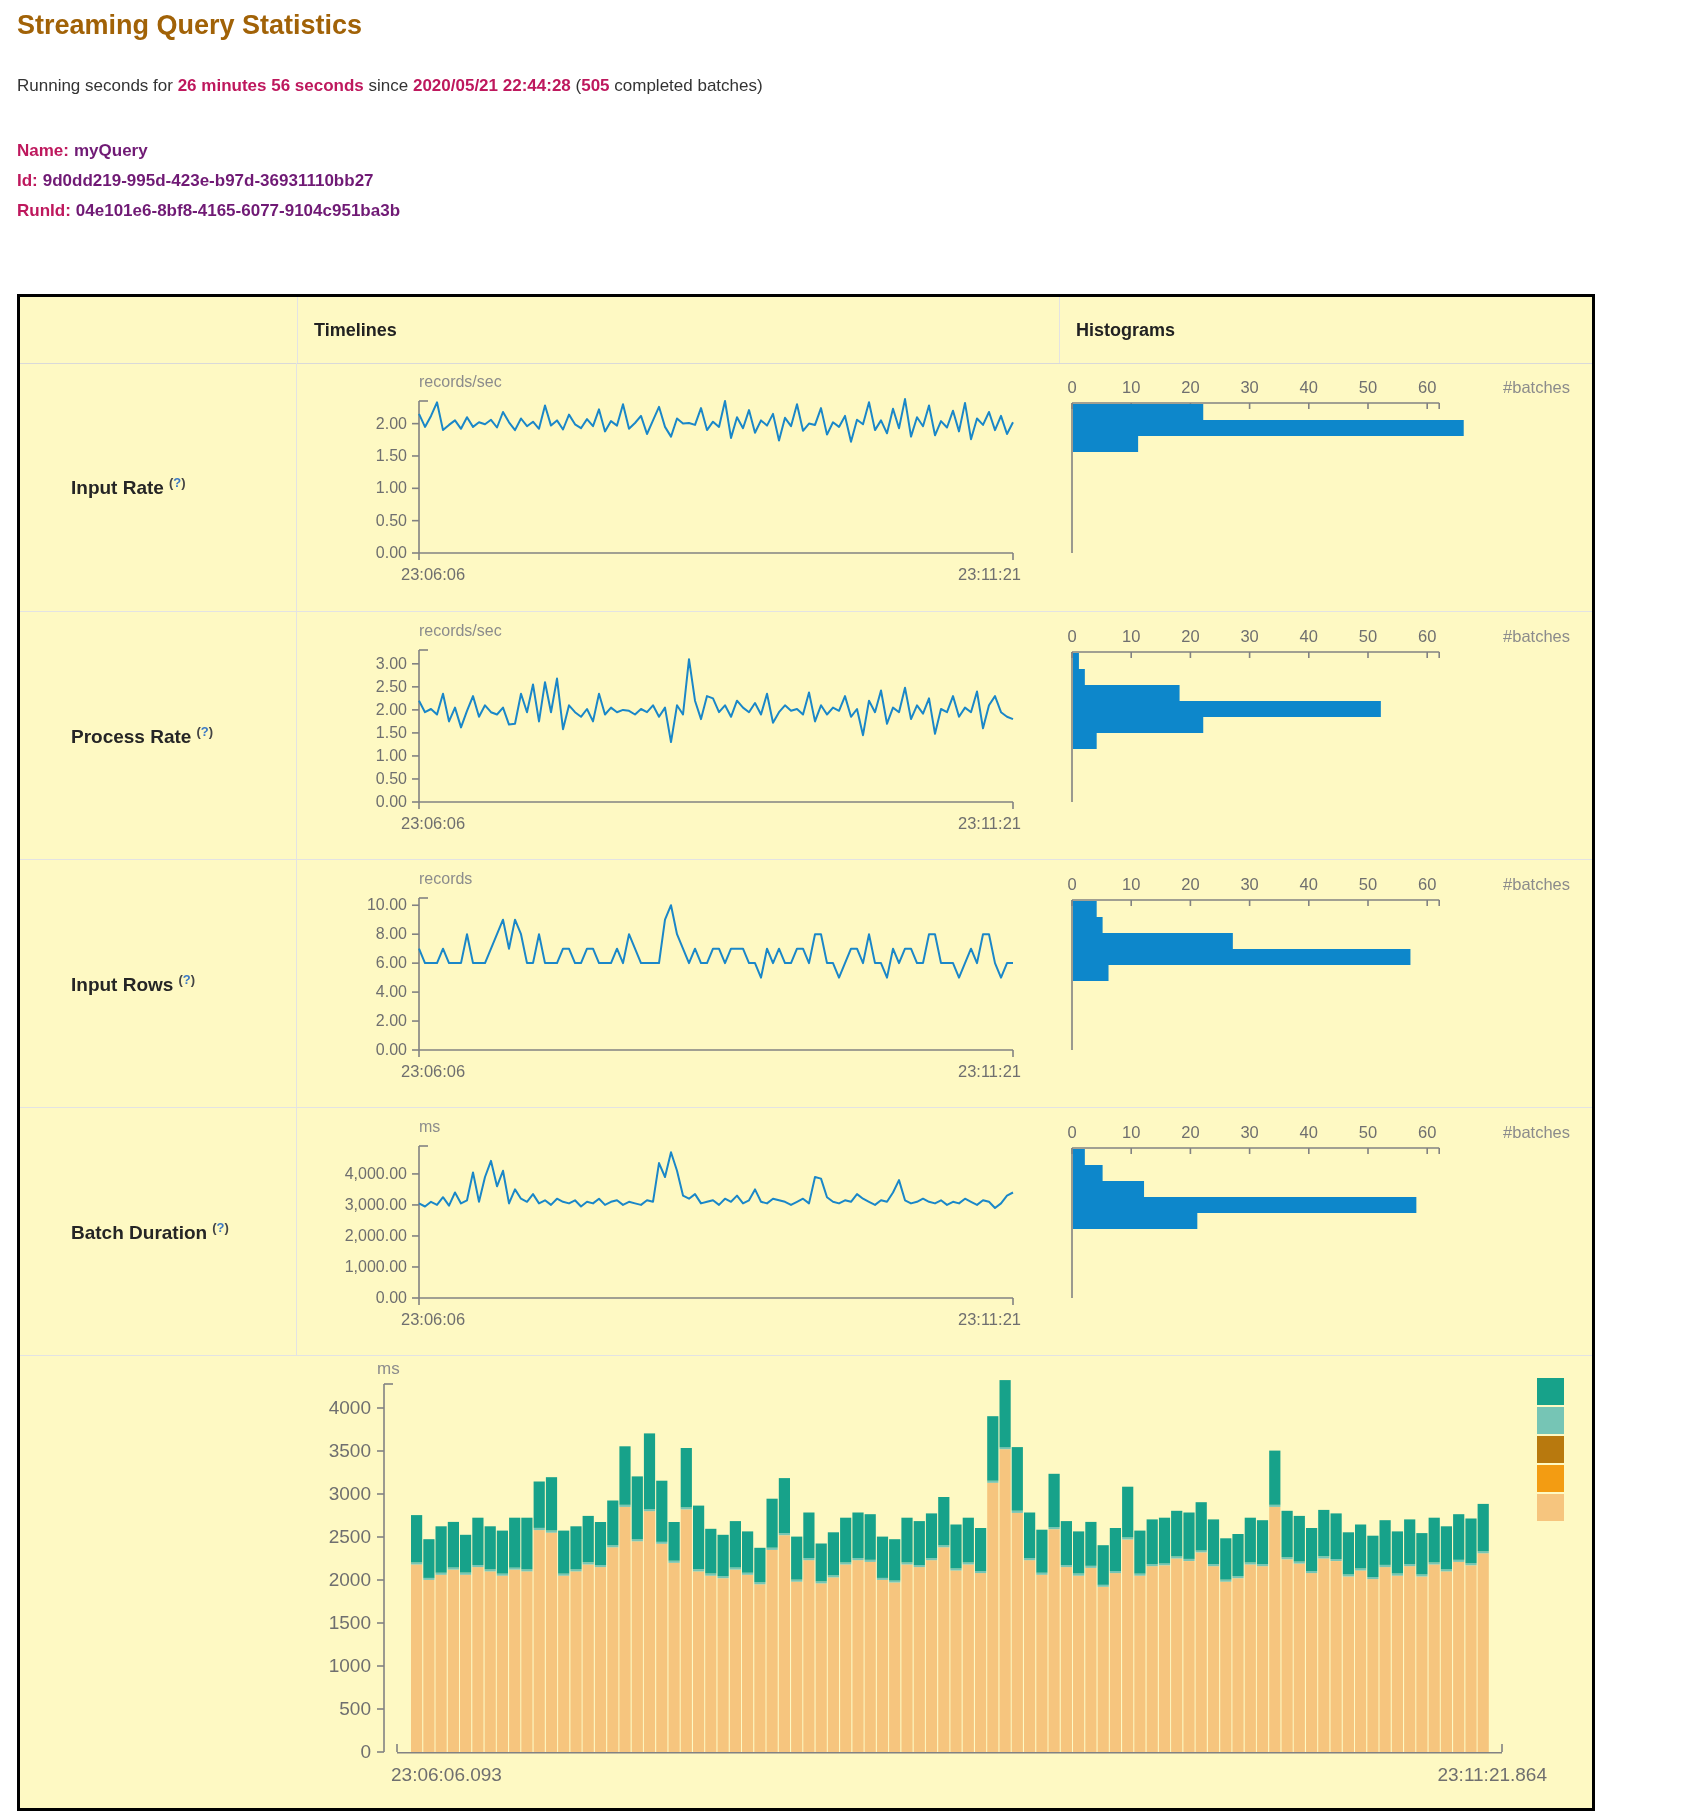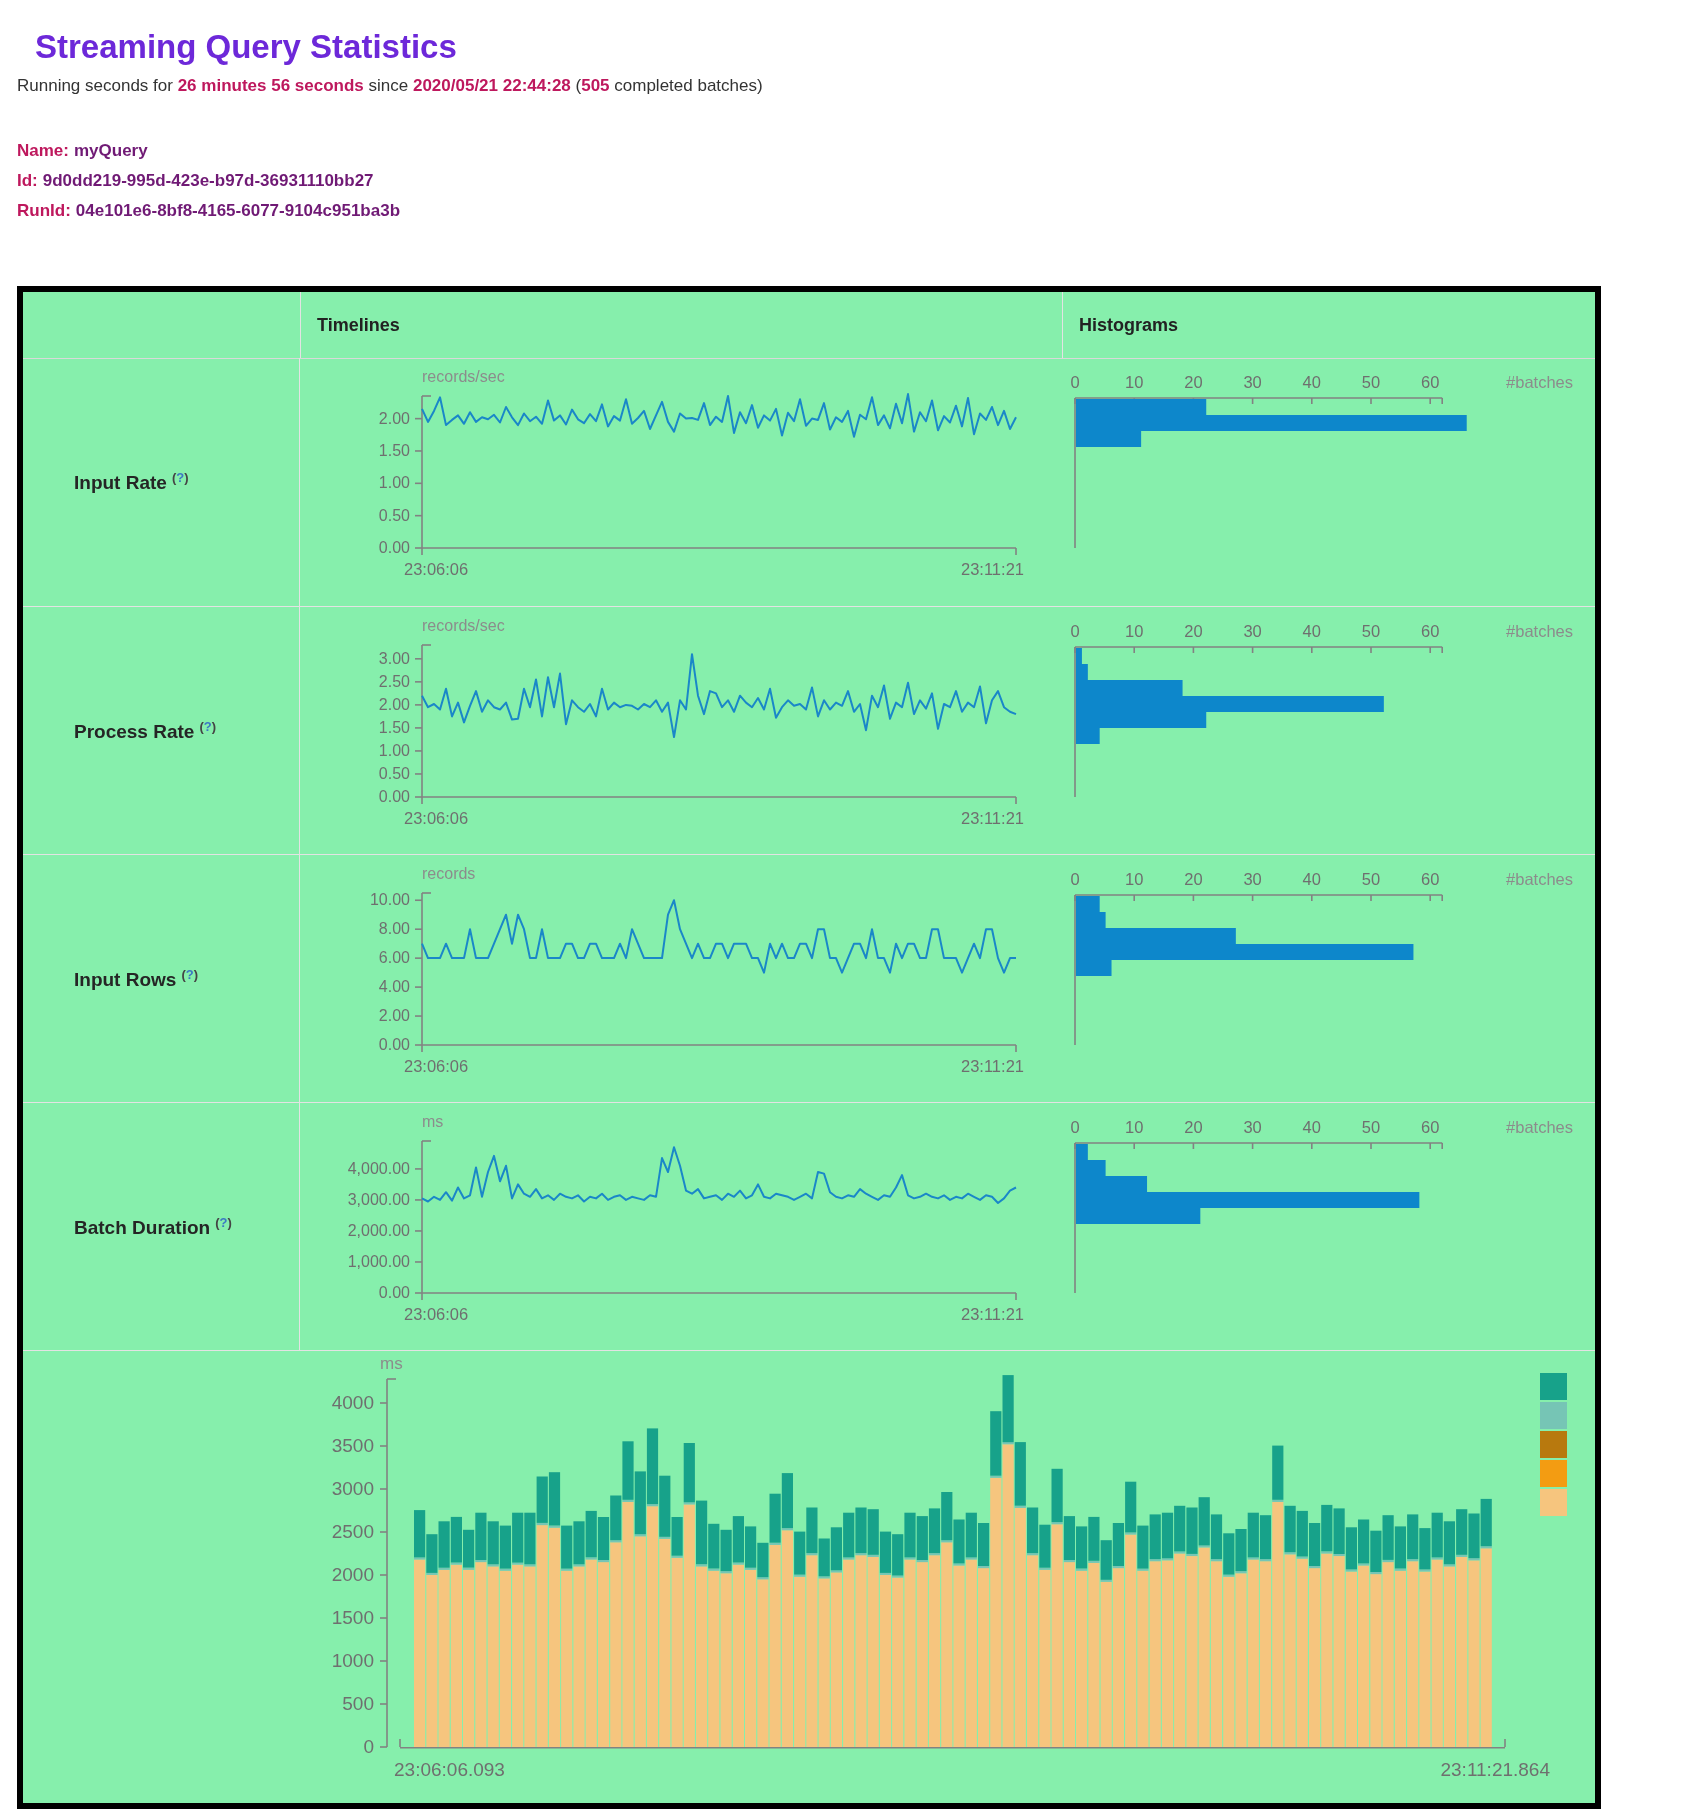--- a/index.html
+++ b/index.html
@@ -1,23 +1,23 @@
 <!DOCTYPE html>
 <html><head>
 <meta charset="utf-8">
 <style>
   html,body{margin:0;padding:0;background:#fff;}
   body{width:1693px;height:1820px;position:relative;font-family:"Liberation Sans",sans-serif;color:#333;}
-  .page-title{position:absolute;left:17px;top:10px;margin:18px;font-size:33px;font-weight:700;color:#6d28d9;}
+  .page-title{position:absolute;left:17px;top:10px;margin:0;font-size:27px;font-weight:700;color:#a16207;}
   .subtitle{position:absolute;left:17px;top:76px;margin:0;font-size:17px;color:#333;}
   .subtitle span{white-space:pre;}
   .b{font-weight:700;color:#be185d;}
   .meta{position:absolute;left:17px;top:136px;font-size:17px;line-height:30px;}
   .meta .val{margin-left:5px;font-weight:700;color:#701a75;}
-  .stats-table{position:absolute;left:17px;top:286px;width:1572px;height:1511px;border:6px solid #000000;background:#86efac;}
+  .stats-table{position:absolute;left:17px;top:294px;width:1572px;height:1511px;border:3px solid #000000;background:#fef9c3;}
   .thead{position:absolute;left:0;top:0;width:100%;height:66px;border-bottom:1px solid #d9d9d9;}
   .th{position:absolute;top:0;height:66px;line-height:66px;font-size:18px;font-weight:700;color:#222;box-sizing:border-box;}
   .th-timelines{left:277px;width:762px;padding-left:16px;border-left:1px solid #e3e3e3;}
   .th-histograms{left:1039px;width:533px;padding-left:16px;border-left:1px solid #e3e3e3;}
   .row{position:absolute;left:0;width:100%;}
   .row.bordered{border-top:1px solid #e3e3e3;}
   .r1{top:66px;height:248px;}
   .r2{top:314px;height:248px;}
   .r3{top:562px;height:248px;}
   .r4{top:810px;height:248px;}

